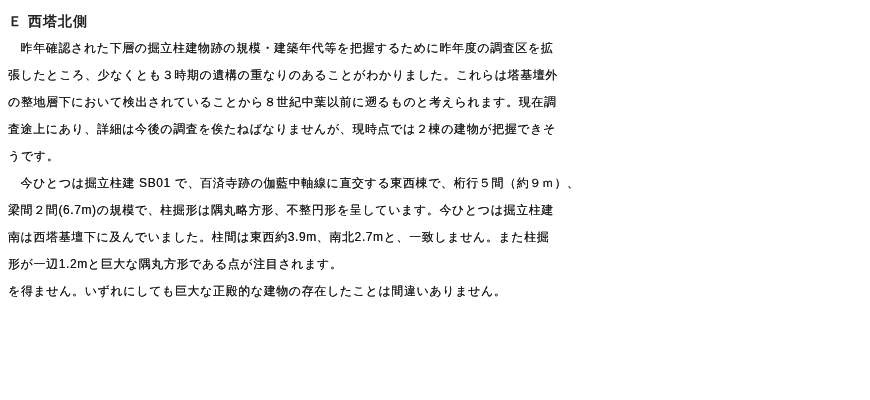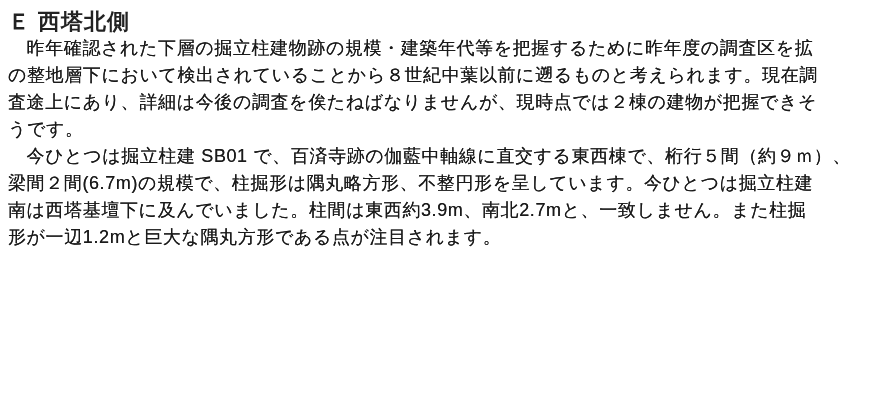--- a/index.html
+++ b/index.html
@@ -17,45 +17,47 @@
     color: #141414;
     -webkit-font-smoothing: none;
   }
   .text-block {
     position: absolute;
     top: 8px;
     left: 8px;
     width: 856px;
   }
   .doc-line {
-    font-size: 18px;
+    font-size: 12px;
     line-height: 27px;
     letter-spacing: 0.6px;
     white-space: pre;
     color: #1a1a1a;
     text-shadow: 0 0 0.4px #333; 
   }
   .doc-heading {
-    font-size: 22px;
+    font-size: 14px;
     line-height: 27px;
     letter-spacing: 1px;
     white-space: pre;
     color: #222;
     font-weight: 600;
     filter: blur(0.3px); 
   }
 </style>
 </head>
 <body>
 
 <div class="page">
   <div class="text-block">
     <div class="doc-heading">Ｅ 西塔北側</div>
     <div class="doc-line">　昨年確認された下層の掘立柱建物跡の規模・建築年代等を把握するために昨年度の調査区を拡</div>
+    <div class="doc-line">張したところ、少なくとも３時期の遺構の重なりのあることがわかりました。これらは塔基壇外</div>
     <div class="doc-line">の整地層下において検出されていることから８世紀中葉以前に遡るものと考えられます。現在調</div>
     <div class="doc-line">査途上にあり、詳細は今後の調査を俟たねばなりませんが、現時点では２棟の建物が把握できそ</div>
     <div class="doc-line">うです。</div>
     <div class="doc-line">　今ひとつは掘立柱建 SB01 で、百済寺跡の伽藍中軸線に直交する東西棟で、桁行５間（約９ｍ）、</div>
     <div class="doc-line">梁間２間(6.7m)の規模で、柱掘形は隅丸略方形、不整円形を呈しています。今ひとつは掘立柱建</div>
     <div class="doc-line">南は西塔基壇下に及んでいました。柱間は東西約3.9m、南北2.7mと、一致しません。また柱掘</div>
     <div class="doc-line">形が一辺1.2mと巨大な隅丸方形である点が注目されます。</div>
+    <div class="doc-line">を得ません。いずれにしても巨大な正殿的な建物の存在したことは間違いありません。</div>
   </div>
 </div>
 
 </body></html>

